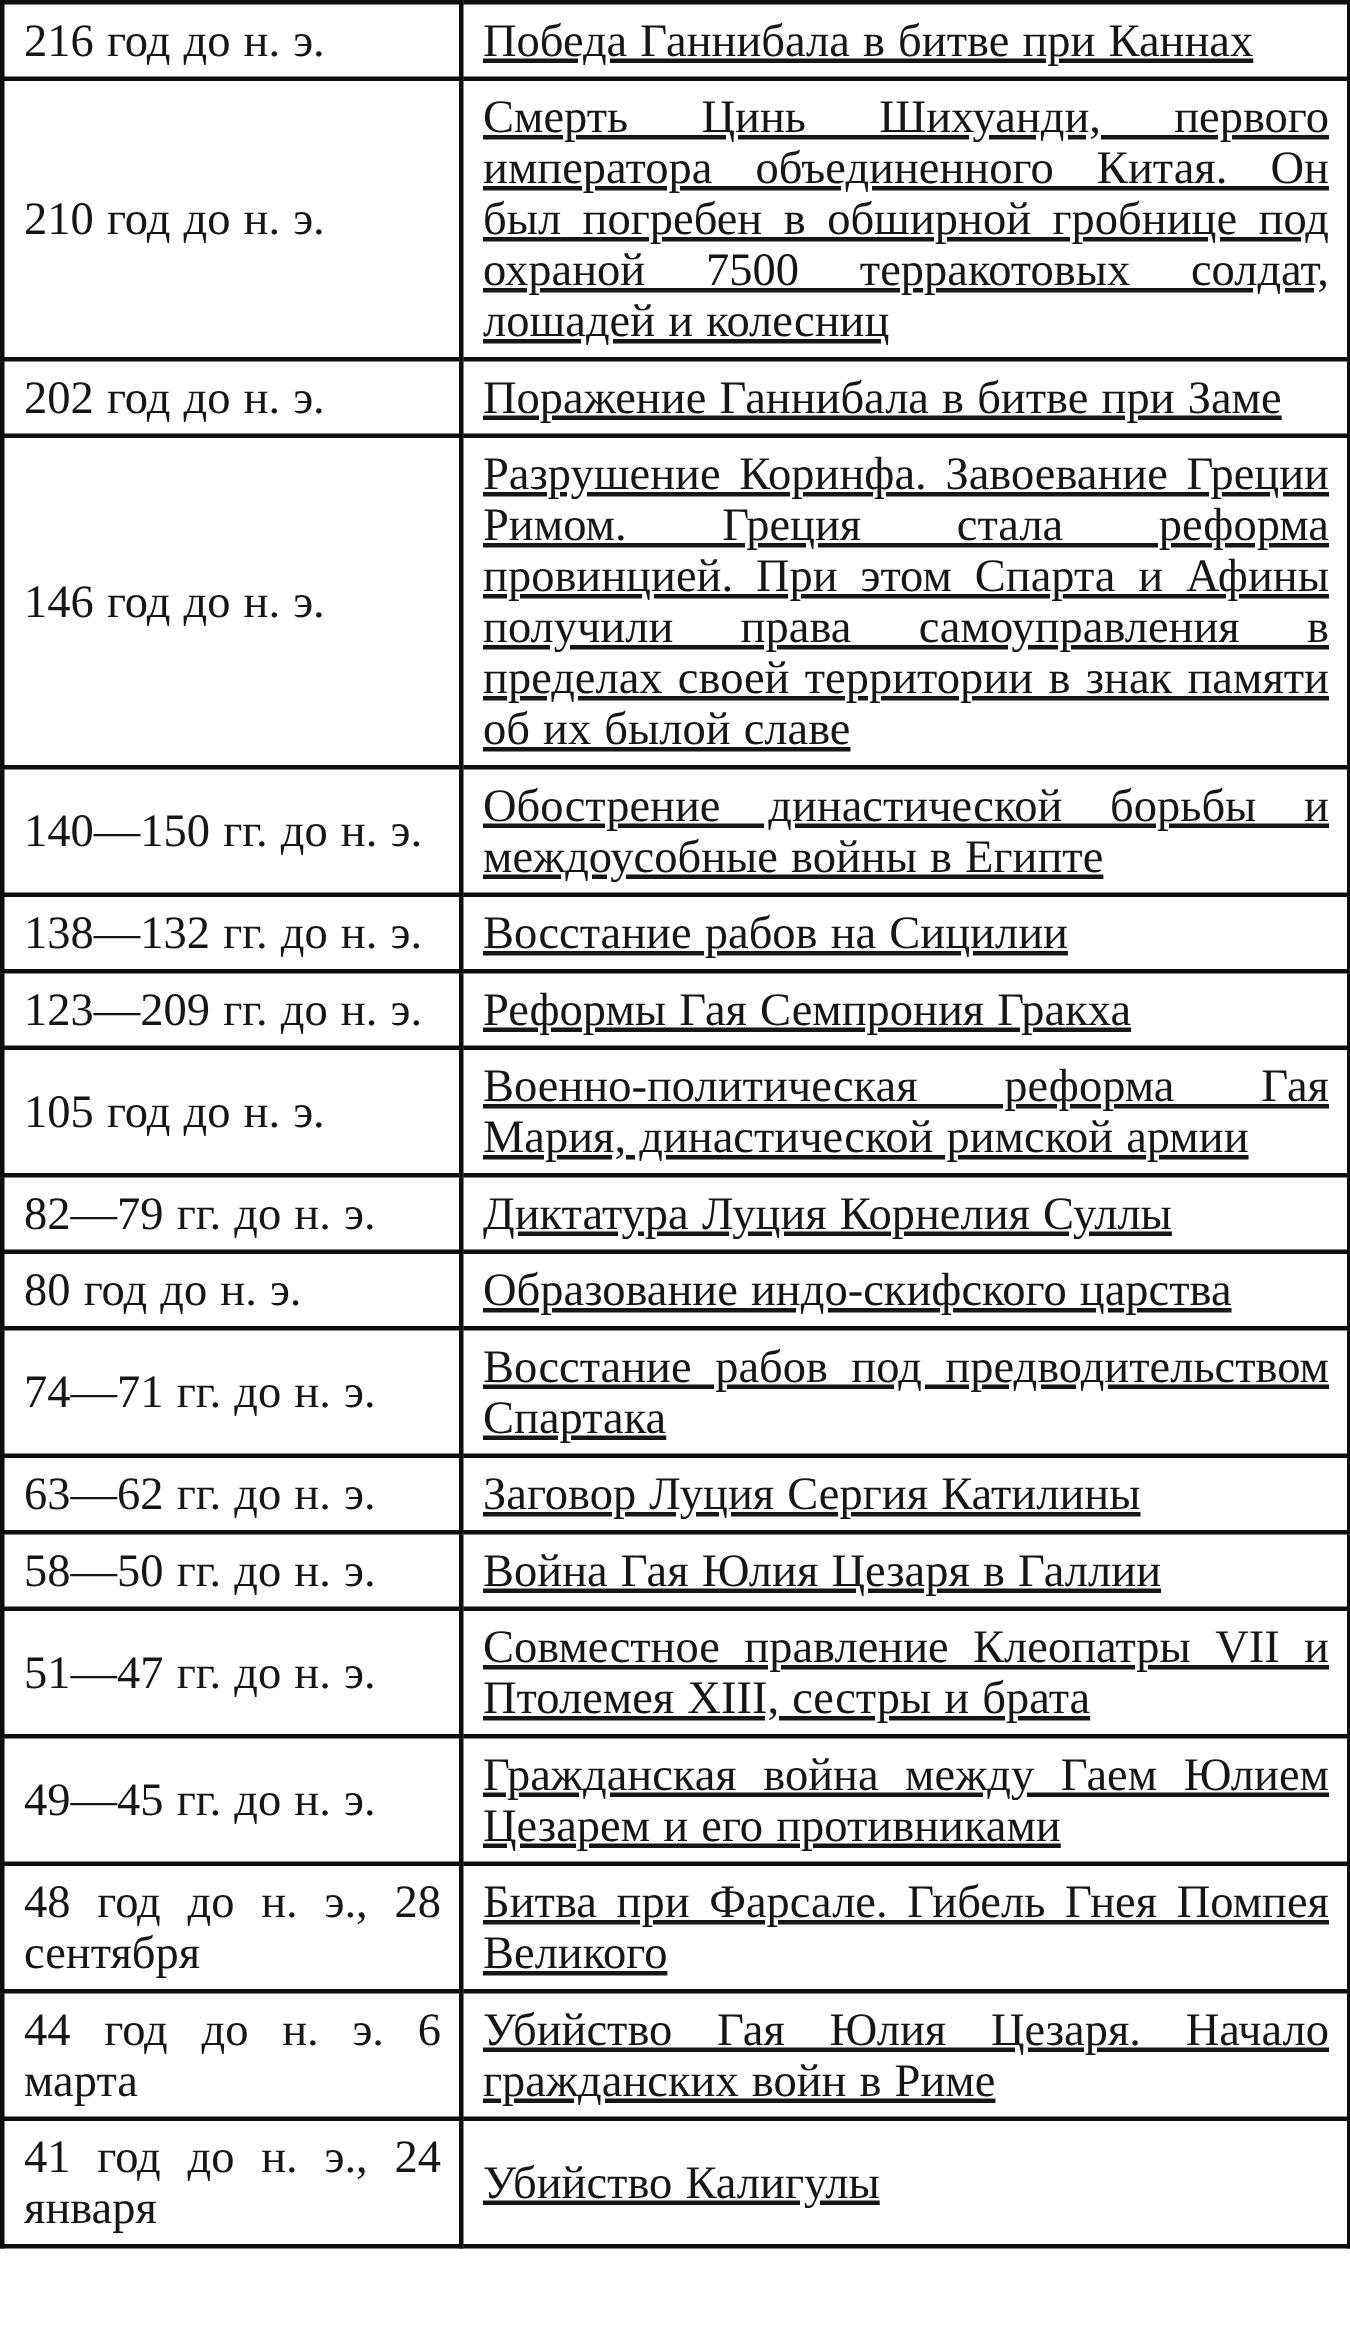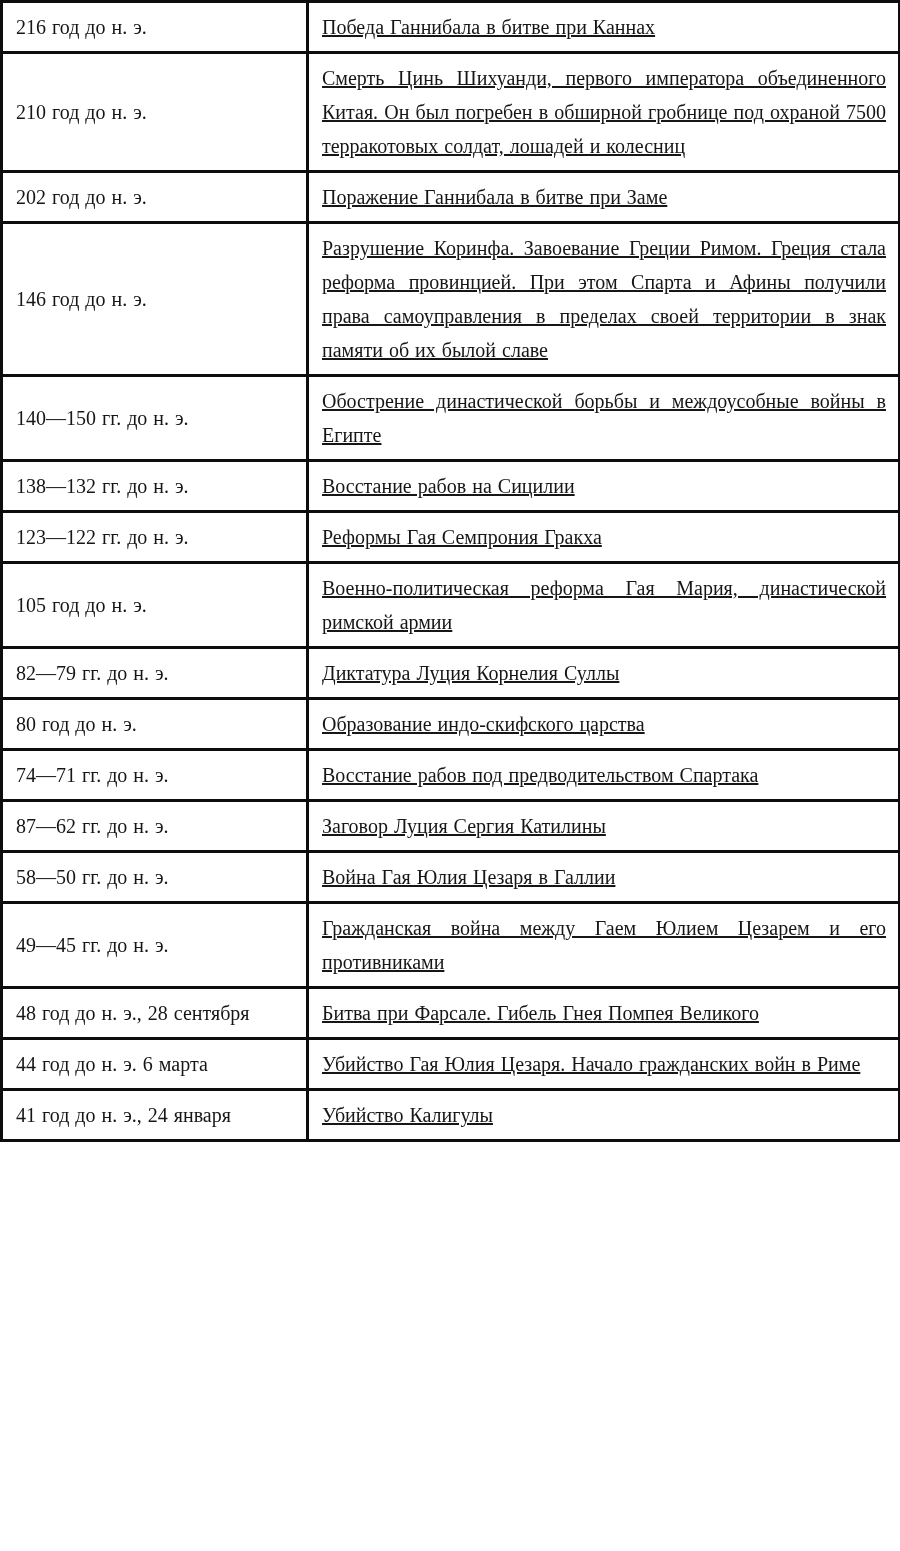--- a/index.html
+++ b/index.html
@@ -14,21 +14,21 @@
     width: 900px;
     height: 1551px;
     background: #ffffff;
     box-sizing: border-box;
   }
   table.timeline {
     width: 898px;
     border-collapse: collapse;
     table-layout: fixed;
     font-family: "Liberation Serif", "DejaVu Serif", serif;
-    font-size: 20px;
+    font-size: 31px;
     line-height: 34px;
     color: #161616;
     margin: 0;
   }
   table.timeline td {
     border: 3px solid #0d0d0d;
     vertical-align: middle;
     padding: 7px 12px 7px 13px;
     box-sizing: border-box;
     word-spacing: 1px;
@@ -69,46 +69,50 @@
       </tr>
       <tr>
         <td class="date-cell">140—150 гг. до н. э.</td>
         <td class="event-cell">Обострение династической борьбы и междоусобные войны в Египте</td>
       </tr>
       <tr>
         <td class="date-cell">138—132 гг. до н. э.</td>
         <td class="event-cell">Восстание рабов на Сицилии</td>
       </tr>
       <tr>
-        <td class="date-cell">123—122 гг. до н. э.</td>
+        <td class="date-cell">123—209 гг. до н. э.</td>
         <td class="event-cell">Реформы Гая Семпрония Гракха</td>
       </tr>
       <tr>
         <td class="date-cell">105 год до н. э.</td>
         <td class="event-cell">Военно-политическая реформа Гая Мария, династической римской армии</td>
       </tr>
       <tr>
         <td class="date-cell">82—79 гг. до н. э.</td>
         <td class="event-cell">Диктатура Луция Корнелия Суллы</td>
       </tr>
       <tr>
         <td class="date-cell">80 год до н. э.</td>
         <td class="event-cell">Образование индо-скифского царства</td>
       </tr>
       <tr>
         <td class="date-cell">74—71 гг. до н. э.</td>
         <td class="event-cell">Восстание рабов под предводительством Спартака</td>
       </tr>
       <tr>
-        <td class="date-cell">87—62 гг. до н. э.</td>
+        <td class="date-cell">63—62 гг. до н. э.</td>
         <td class="event-cell">Заговор Луция Сергия Катилины</td>
       </tr>
       <tr>
         <td class="date-cell">58—50 гг. до н. э.</td>
         <td class="event-cell">Война Гая Юлия Цезаря в Галлии</td>
+      </tr>
+      <tr>
+        <td class="date-cell">51—47 гг. до н. э.</td>
+        <td class="event-cell">Совместное правление Клеопатры VII и Птолемея XIII, сестры и брата</td>
       </tr>
       <tr>
         <td class="date-cell">49—45 гг. до н. э.</td>
         <td class="event-cell">Гражданская война между Гаем Юлием Цезарем и его противниками</td>
       </tr>
       <tr>
         <td class="date-cell">48 год до н. э., 28 сентября</td>
         <td class="event-cell">Битва при Фарсале. Гибель Гнея Помпея Великого</td>
       </tr>
       <tr>

